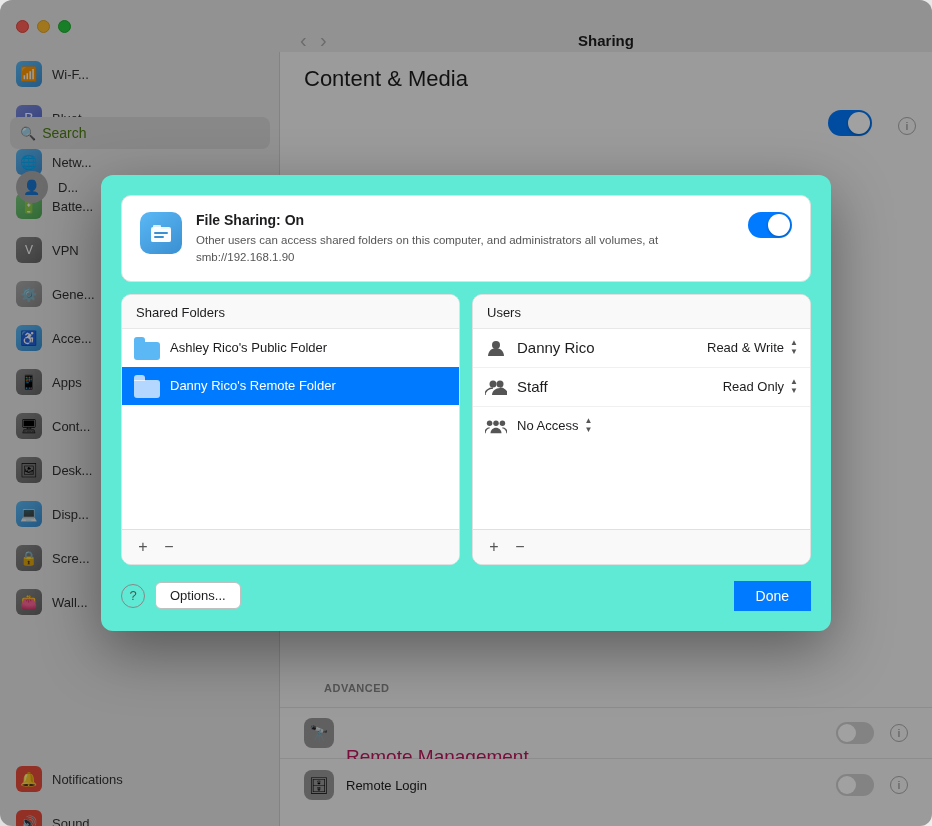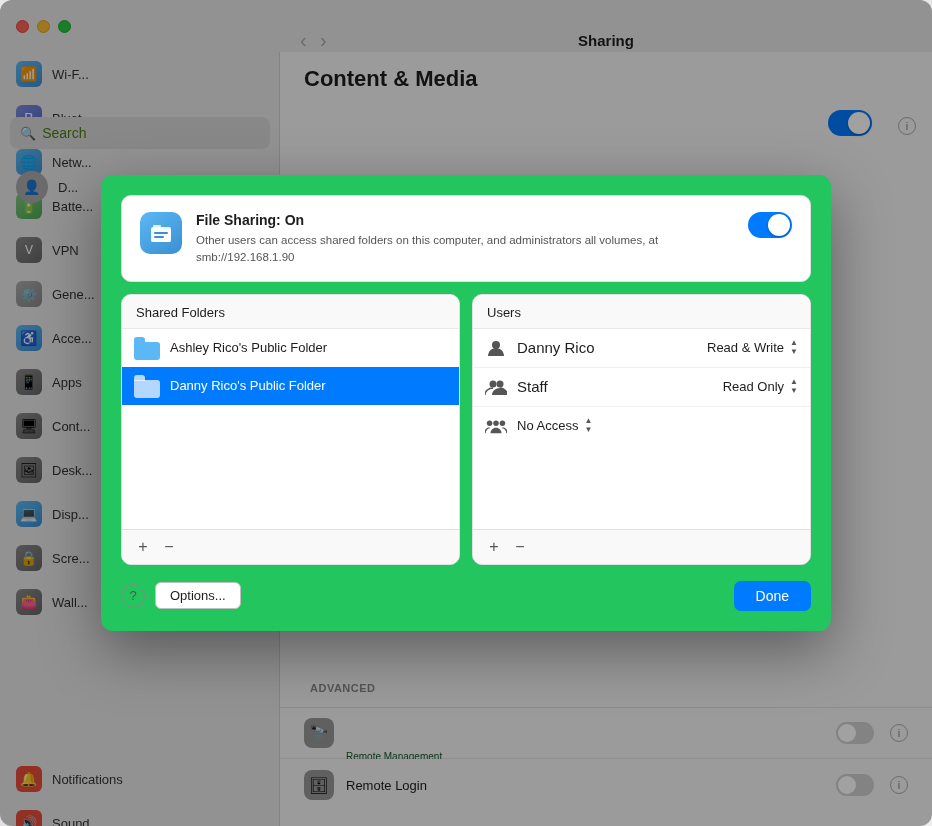--- a/index.html
+++ b/index.html
@@ -133,21 +133,21 @@
       background: rgba(0,0,0,0.35);
       display: flex;
       align-items: center;
       justify-content: center;
       border-radius: 12px;
     }
 
     
     .modal {
       width: 730px;
-      background: #22c55e;
+      background: #5eead4;
       border-radius: 12px;
       box-shadow: 0 20px 60px rgba(0,0,0,0.4);
       padding: 20px;
       position: relative;
       top: -10px;
     }
 
     
     .file-sharing-header {
       background: white;
@@ -399,21 +399,21 @@
       border-radius: 6px;
       padding: 5px 14px;
       font-size: 13px;
       color: #1d1d1f;
       cursor: pointer;
     }
 
     .done-btn {
       background: #007aff;
       border: none;
-      border-radius: 7px;
+      border-radius: 0;
       padding: 7px 22px;
       font-size: 14px;
       font-weight: 500;
       color: white;
       cursor: pointer;
     }
 
     
     .icon-wifi { background: linear-gradient(145deg, #5bb8f5, #3a8fd1); }
     .icon-bluetooth { background: linear-gradient(145deg, #7b8cde, #5466c8); }
@@ -535,37 +535,37 @@
 
   <div class="bg-right-panel">
 
     <div style="position:absolute;top:-38px;left:0;right:0;height:52px;display:flex;align-items:center;justify-content:center;">
       <span style="position:absolute;left:20px;font-size:20px;color:#aaa;cursor:pointer;">‹</span>
       <span style="position:absolute;left:40px;font-size:20px;color:#aaa;cursor:pointer;">›</span>
       <span style="font-size:15px;font-weight:600;color:#1d1d1f;">Sharing</span>
     </div>
 
     <div style="padding:14px 24px 4px;">
-      <span style="font-size:22px;font-weight:700;color:#1d1d1f;">Content &amp; Media</span>
+      <span style="font-size:22px;font-weight:400;color:#1d1d1f;">Content &amp; Media</span>
     </div>
 
     <div style="position:absolute;top:58px;right:60px;">
       <div style="width:44px;height:26px;background:#007aff;border-radius:13px;position:relative;">
         <div style="position:absolute;width:22px;height:22px;background:white;border-radius:50%;top:2px;right:2px;box-shadow:0 1px 3px rgba(0,0,0,0.3);"></div>
       </div>
     </div>
     <div style="position:absolute;top:65px;right:16px;">
       <div style="width:18px;height:18px;border-radius:50%;border:1.5px solid #aaa;display:flex;align-items:center;justify-content:center;font-size:11px;color:#888;">i</div>
     </div>
 
-    <div style="position:absolute;top:630px;left:30px;font-size:11px;font-weight:600;color:#888;text-transform:uppercase;letter-spacing:0.5px;">Advanced</div>
+    <div style="position:absolute;top:630px;left:44px;font-size:11px;font-weight:600;color:#888;text-transform:uppercase;letter-spacing:0.5px;">Advanced</div>
 
     <div style="position:absolute;top:655px;left:0;right:0;height:52px;display:flex;align-items:center;padding:0 24px;border-top:1px solid #e0e0e0;border-bottom:1px solid #e0e0e0;background:#f5f5f5;">
       <div style="width:30px;height:30px;border-radius:8px;background:#999;margin-right:12px;display:flex;align-items:center;justify-content:center;font-size:16px;">🔭</div>
-      <span style="font-size:10px;color:#14532d;flex:1;margin-top:47px;">Remote Management</span>
+      <span style="font-size:19px;color:#be185d;flex:1;margin-top:47px;">Remote Management</span>
       <div style="width:38px;height:22px;border-radius:11px;background:#d0d0d0;position:relative;margin-right:16px;">
         <div style="position:absolute;width:18px;height:18px;background:white;border-radius:50%;top:2px;left:2px;"></div>
       </div>
       <div style="width:18px;height:18px;border-radius:50%;border:1.5px solid #aaa;display:flex;align-items:center;justify-content:center;font-size:11px;color:#888;">i</div>
     </div>
 
     <div style="position:absolute;top:707px;left:0;right:0;height:52px;display:flex;align-items:center;padding:0 24px;background:#f5f5f5;">
       <div style="width:30px;height:30px;border-radius:8px;background:#999;margin-right:12px;display:flex;align-items:center;justify-content:center;font-size:16px;">🗄</div>
       <span style="font-size:13px;color:#1d1d1f;flex:1;">Remote Login</span>
       <div style="width:38px;height:22px;border-radius:11px;background:#d0d0d0;position:relative;margin-right:16px;">
@@ -610,21 +610,21 @@
               <div style="position:absolute;top:0;left:0;width:11px;height:6px;background:#5bb8f5;border-radius:3px 3px 0 0;"></div>
             </div>
             <span class="folder-item-label">Ashley Rico's Public Folder</span>
           </div>
 
           <div class="folder-item selected">
             <div style="position:relative;width:26px;height:22px;flex-shrink:0;">
               <div style="position:absolute;top:5px;left:0;width:26px;height:18px;background:rgba(255,255,255,0.7);border-radius:0 3px 3px 3px;"></div>
               <div style="position:absolute;top:0;left:0;width:11px;height:6px;background:rgba(255,255,255,0.7);border-radius:3px 3px 0 0;"></div>
             </div>
-            <span class="folder-item-label">Danny Rico's Public Folder</span>
+            <span class="folder-item-label">Danny Rico's Remote Folder</span>
           </div>
 
         </div>
         <div class="panel-toolbar">
           <div class="panel-toolbar-btn">+</div>
           <div class="panel-toolbar-btn">−</div>
         </div>
       </div>
 
       <div class="panel">

